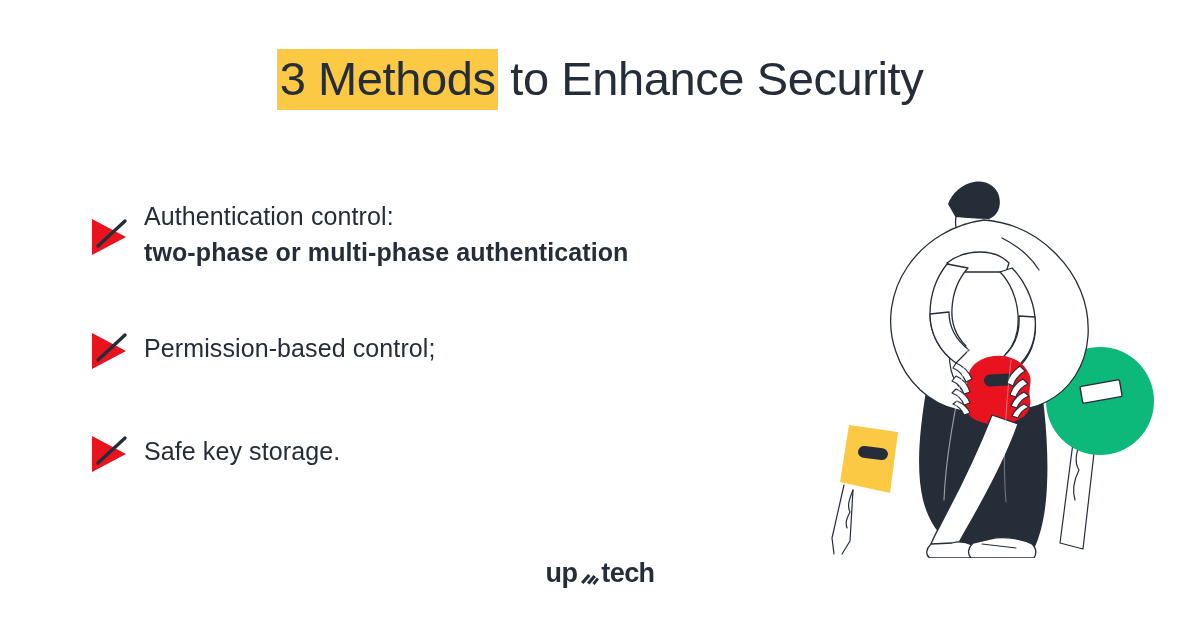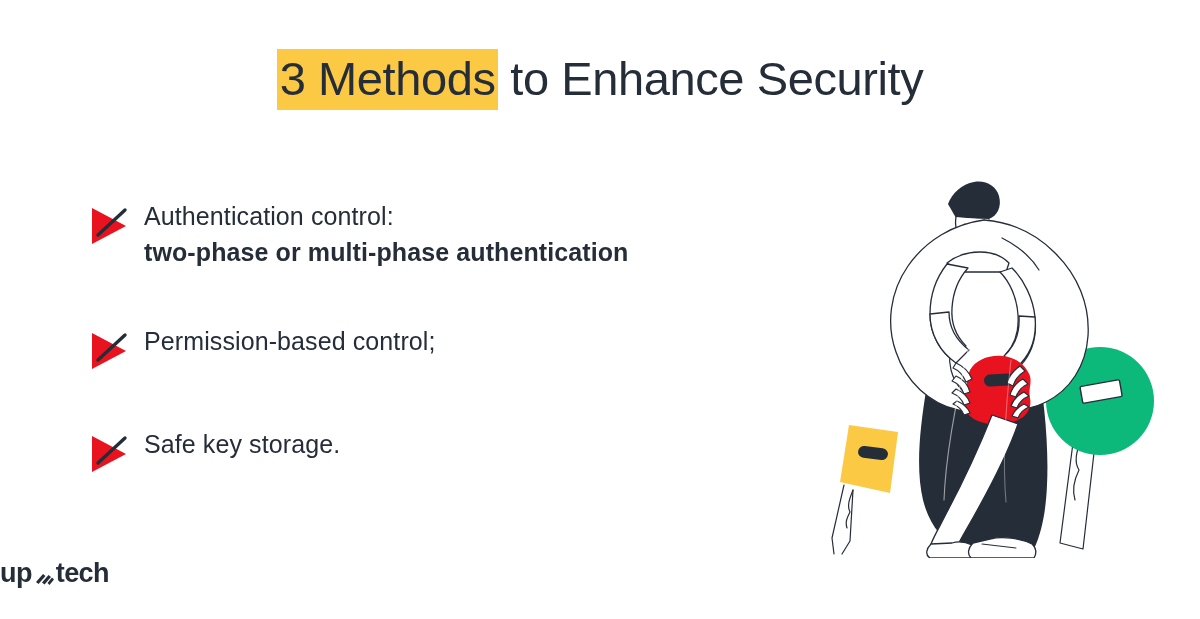--- a/index.html
+++ b/index.html
@@ -42,21 +42,21 @@
   
   .list {
     position: absolute;
     left: 88px;
     top: 198px;
     width: 740px;
   }
   .list-item {
     position: relative;
     display: flex;
-    align-items: flex-start;
+    align-items: center;
     margin-bottom: 53px;
     min-height: 46px;
   }
   .list-item:last-child { margin-bottom: 0; }
 
   .bullet {
     flex: 0 0 auto;
     width: 56px;
     height: 46px;
     position: relative;
@@ -73,21 +73,21 @@
     letter-spacing: 0.1px;
   }
   .item-text .line2 { display: block; font-weight: bold; }
 
   
   .logo {
     position: absolute;
     left: 0;
     top: 558px;
     width: 1200px;
-    text-align: left;
+    text-align: center;
     color: #252d39;
   }
   .logo-inner {
     display: inline-flex;
     align-items: center;
     font-size: 27px;
     font-weight: 700;
     letter-spacing: -0.6px;
   }
   .logo-mark {

